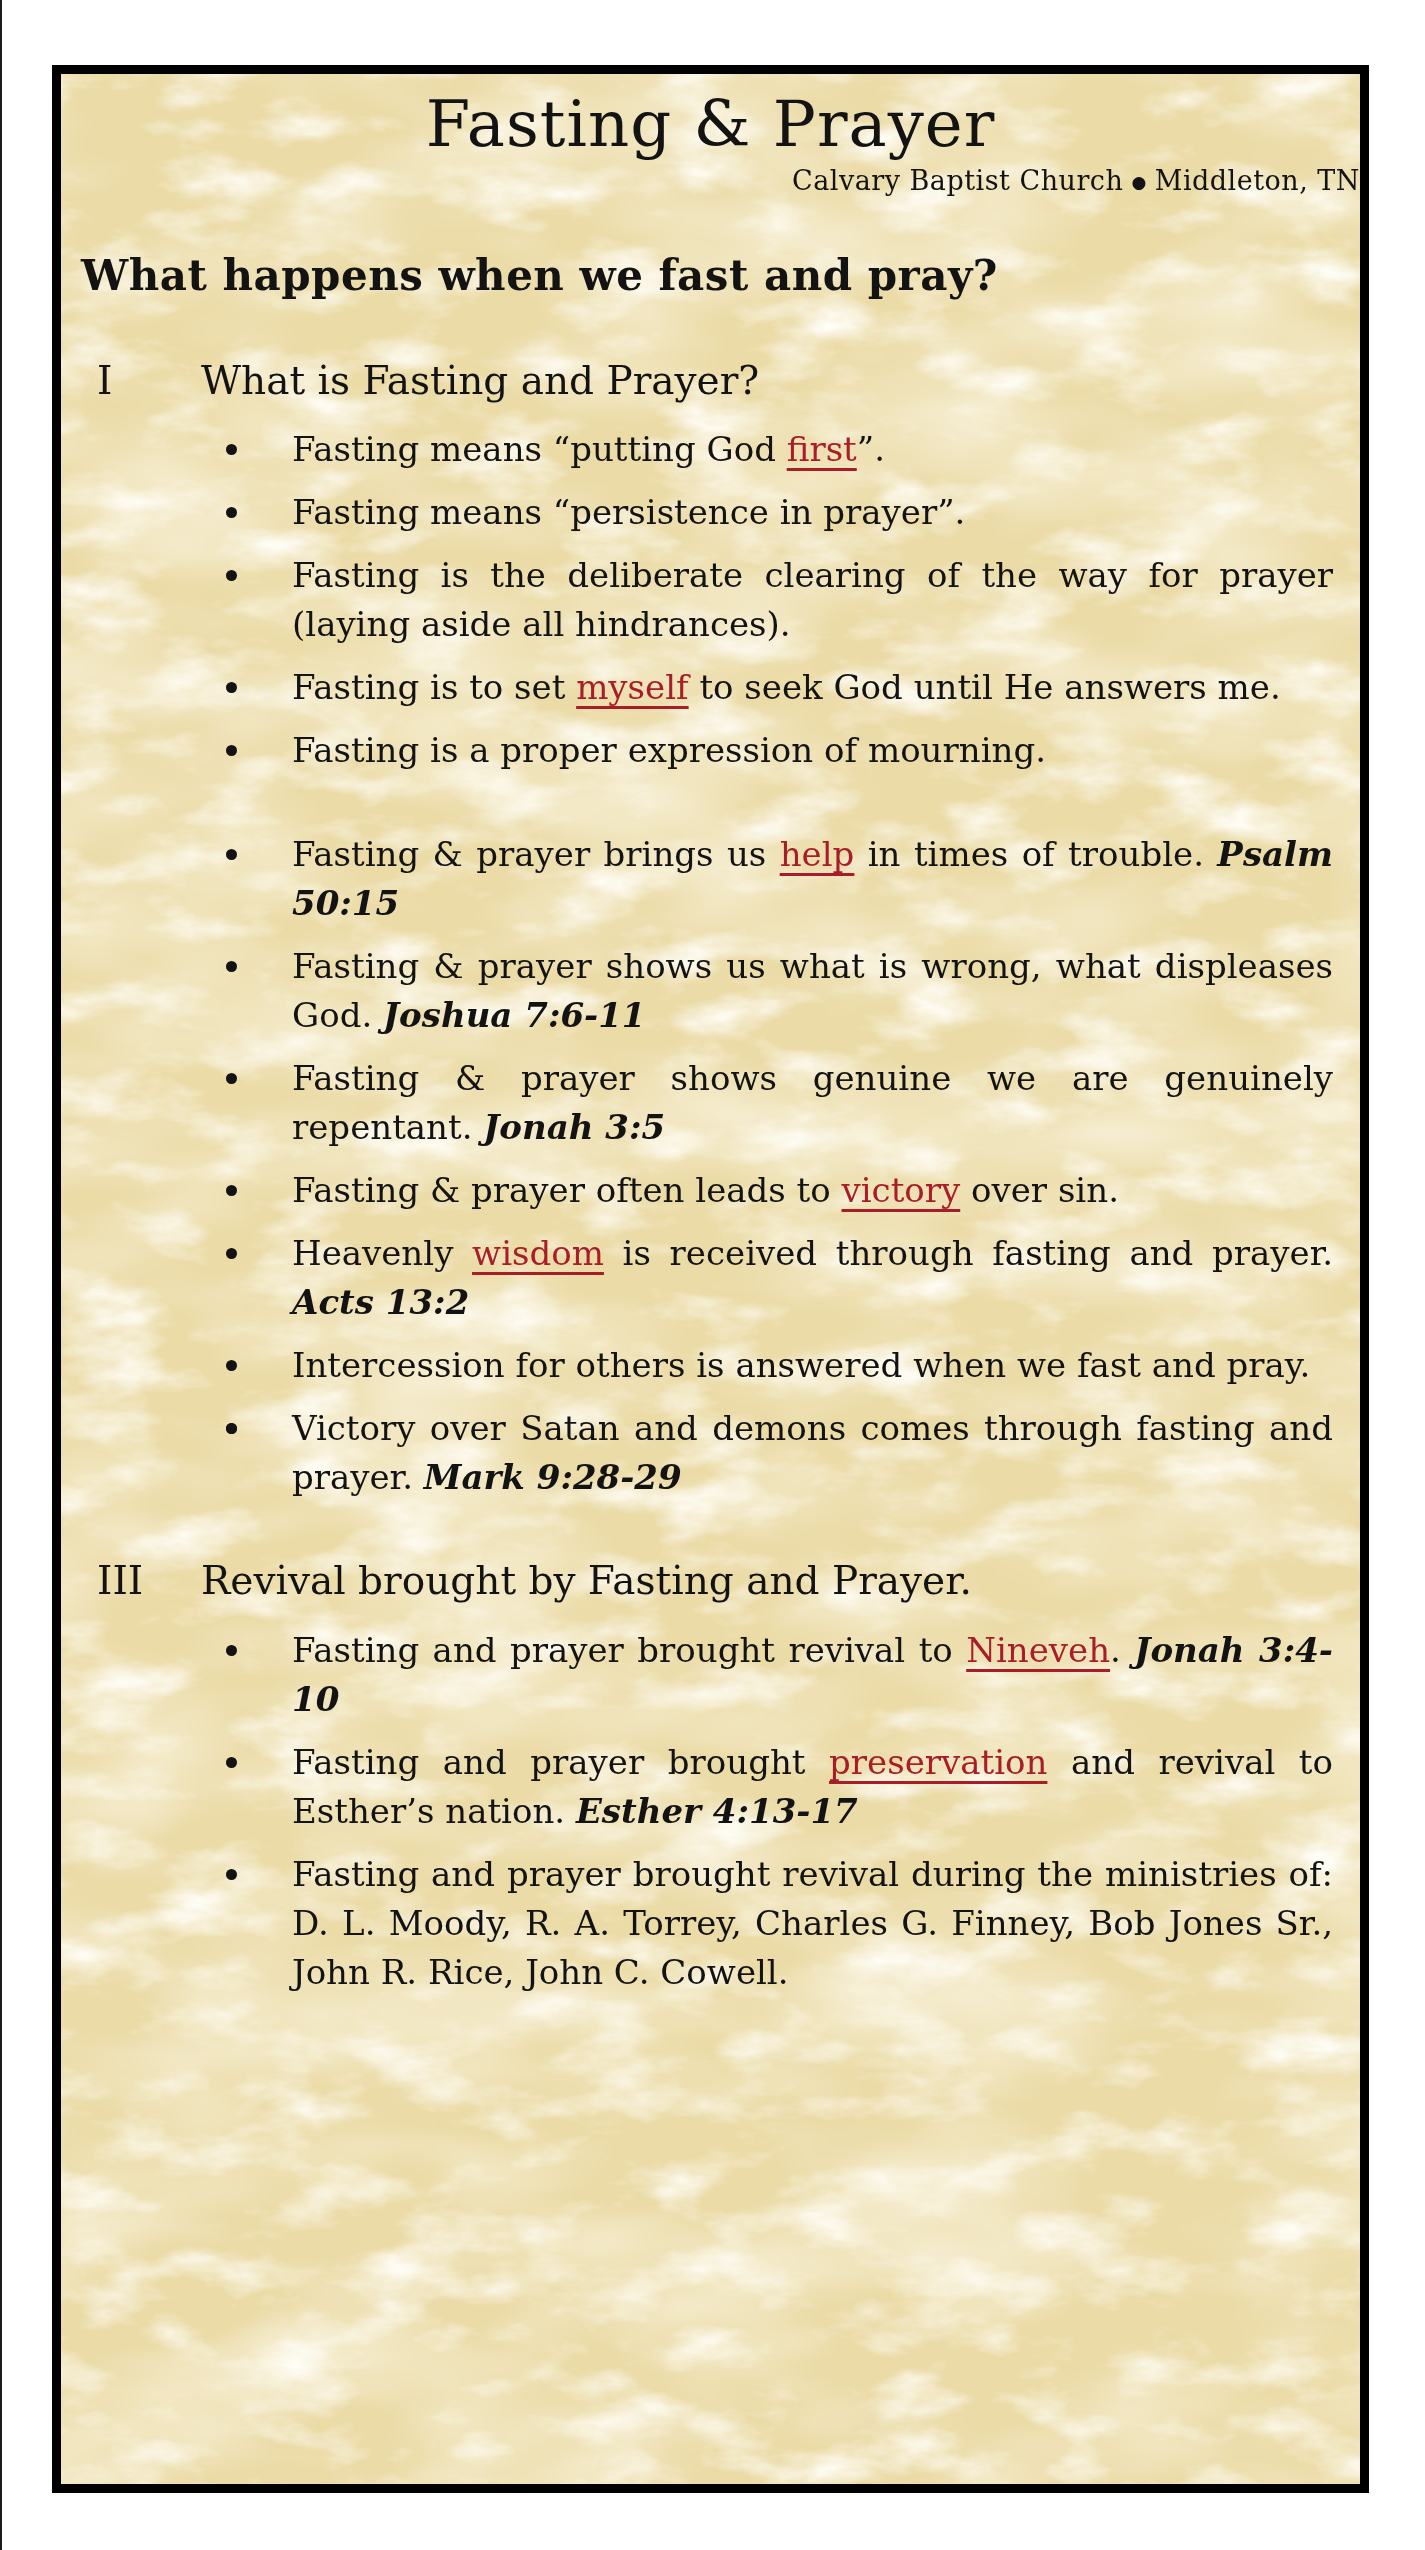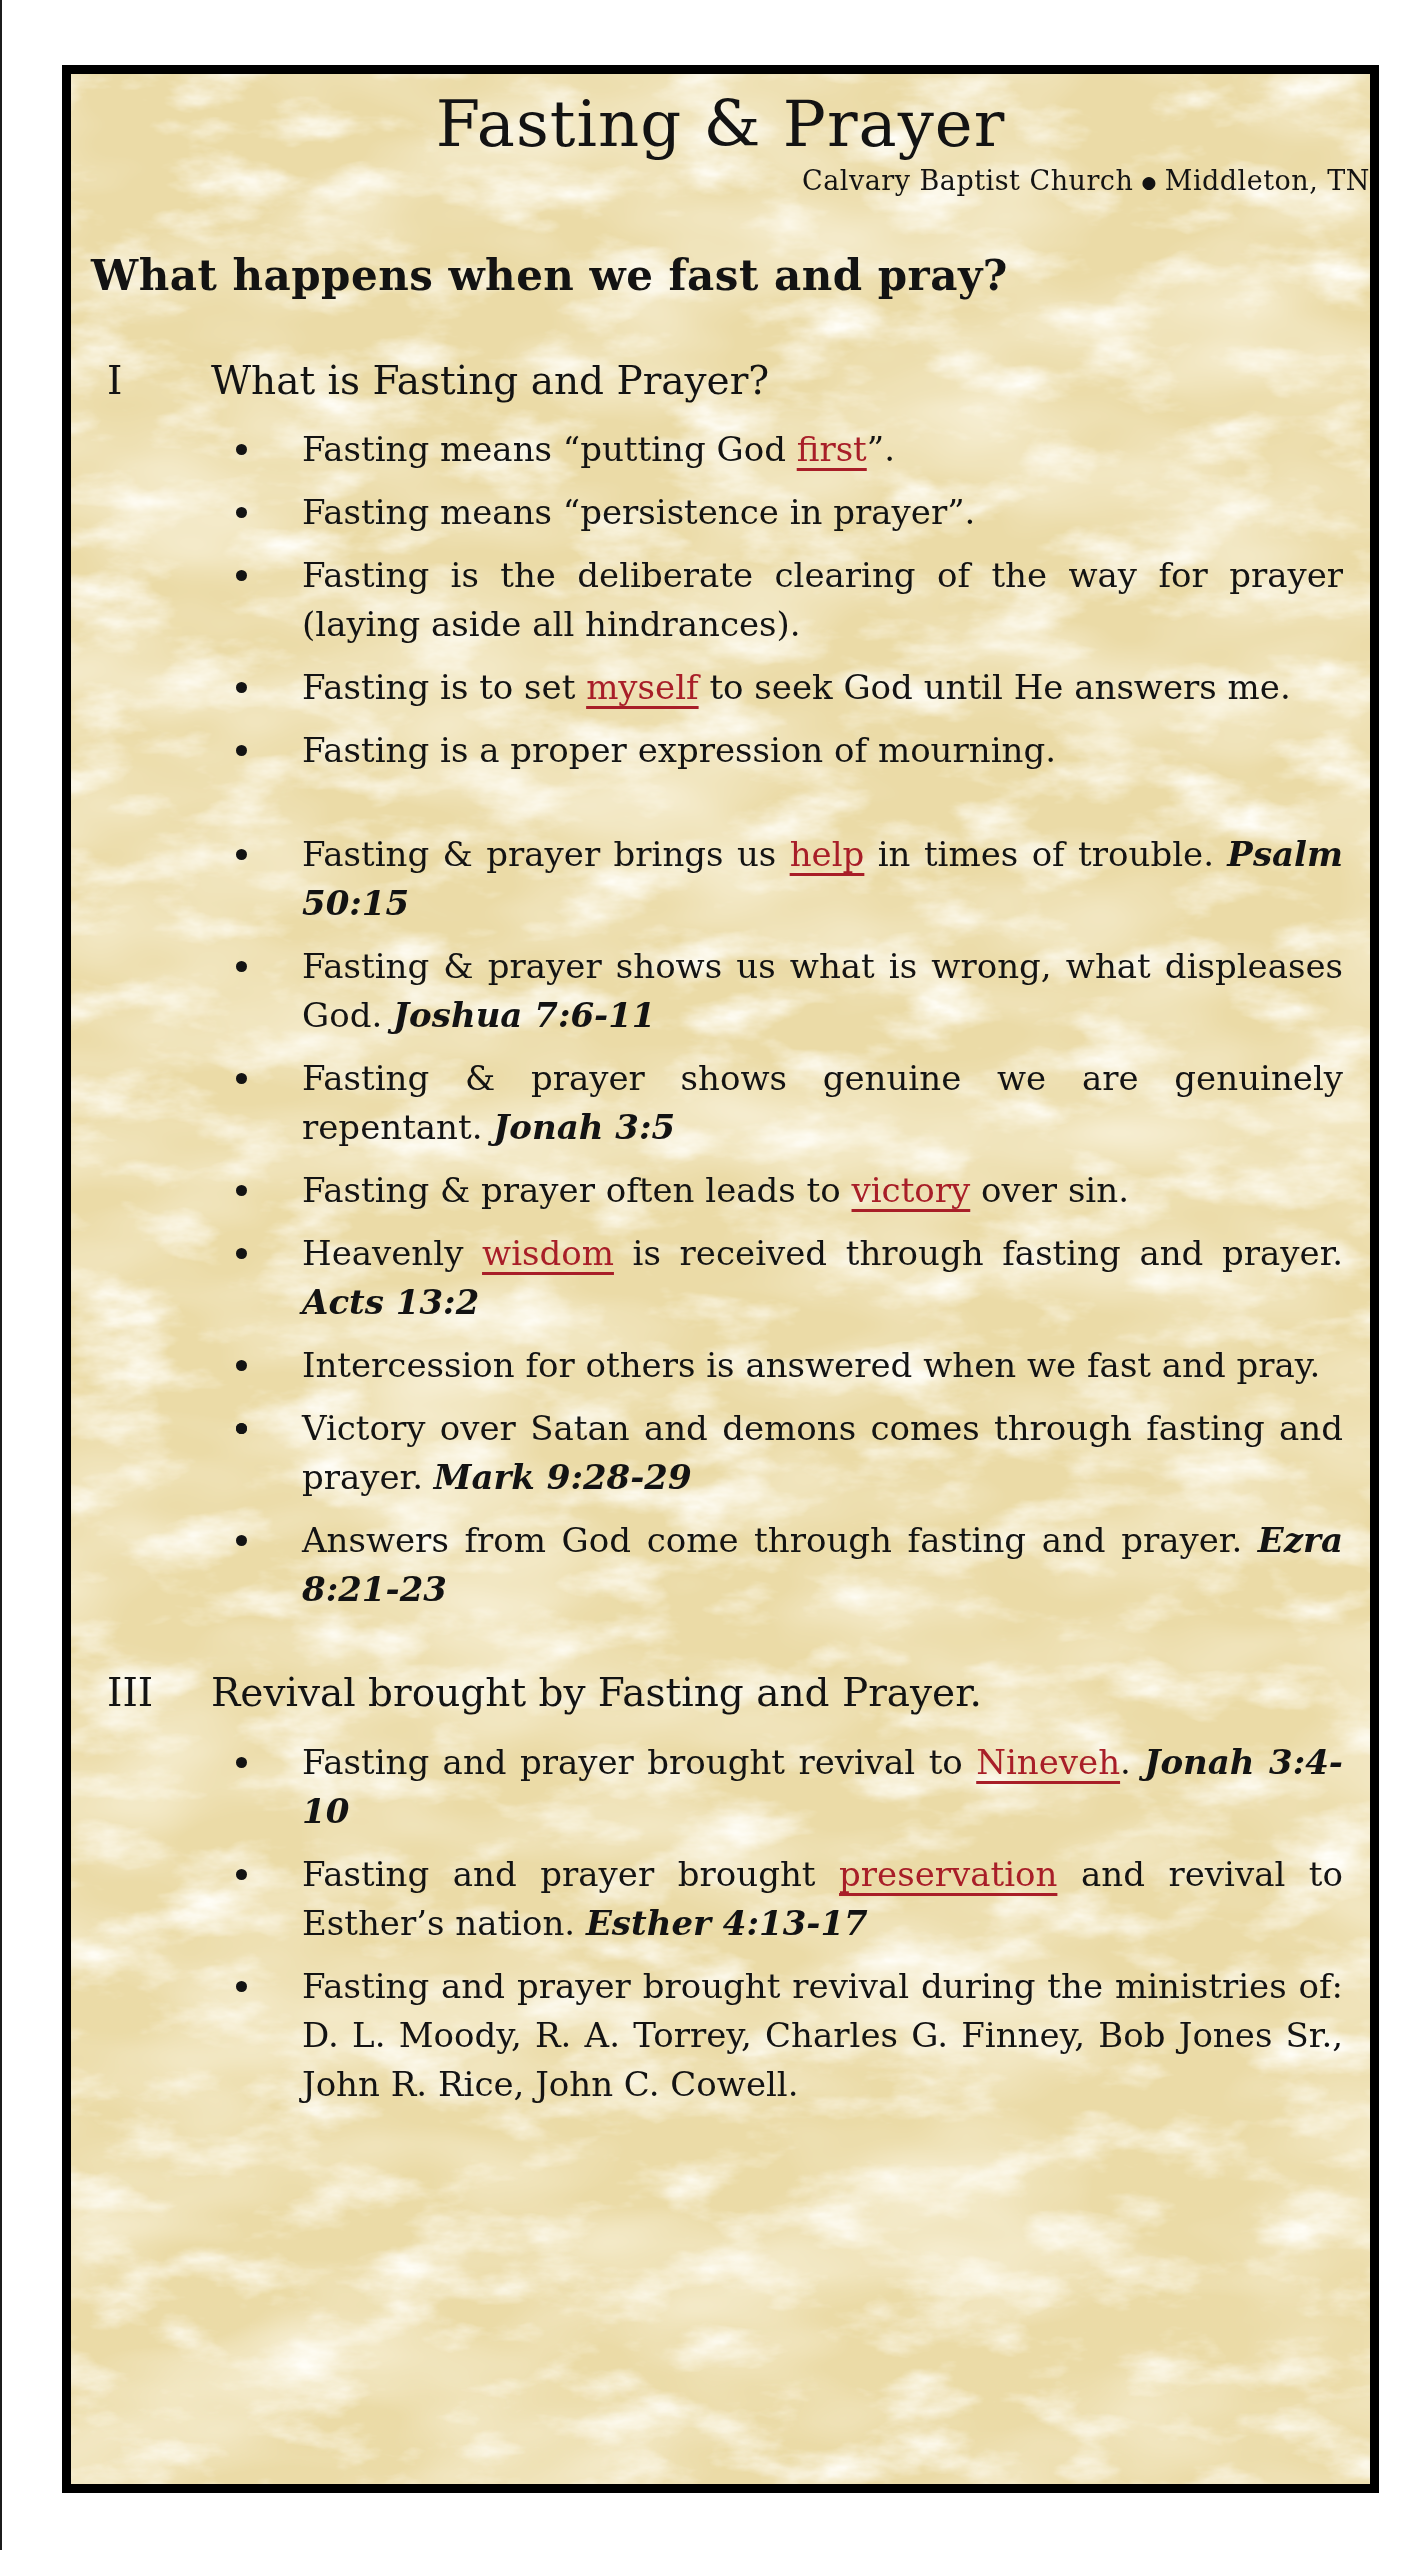--- a/index.html
+++ b/index.html
@@ -12,21 +12,21 @@
   html,body{margin:0;padding:0;}
   body{
     width:1425px;height:2550px;
     background:var(--page-bg);
     font-family:"DejaVu Serif","Liberation Serif",serif;
     color:var(--ink);
   }
   .page{position:relative;width:1425px;height:2550px;overflow:hidden;background:var(--page-bg);}
   .scan-edge{position:absolute;left:0;top:0;width:2px;height:100%;background:#1c1c1c;}
   .sheet{
-    position:absolute;left:62px;top:65px;
+    position:absolute;left:52px;top:65px;
     width:1317px;height:2428px;
     box-sizing:border-box;
     border:9px solid var(--border);
     background:var(--parchment);
     overflow:hidden;
   }
   .texture{position:absolute;left:0;top:0;width:100%;height:100%;display:block;}
   .content{position:relative;z-index:1;height:100%;box-sizing:border-box;padding-top:14px;}
 
   h1.title{
@@ -124,21 +124,20 @@
           <section class="sec">
             <ul class="bullets">
               <li><span class="marker"></span><span class="li-text"><span>Fasting &amp; prayer brings us </span><span class="hl">help</span><span> in times of trouble. </span><span class="ref">Psalm 50:15</span></span></li>
               <li><span class="marker"></span><span class="li-text"><span>Fasting &amp; prayer shows us what is wrong, what displeases God. </span><span class="ref">Joshua 7:6-11</span></span></li>
               <li><span class="marker"></span><span class="li-text"><span>Fasting &amp; prayer shows genuine we are genuinely repentant. </span><span class="ref">Jonah 3:5</span></span></li>
               <li><span class="marker"></span><span class="li-text"><span>Fasting &amp; prayer often leads to </span><span class="hl">victory</span><span> over sin.</span></span></li>
               <li><span class="marker"></span><span class="li-text"><span>Heavenly </span><span class="hl">wisdom</span><span> is received through fasting and prayer. </span><span class="ref">Acts 13:2</span></span></li>
               <li><span class="marker"></span><span class="li-text"><span>Intercession for others is answered when we fast and pray.</span></span></li>
               <li><span class="marker"></span></li>
               <li><span class="marker"></span><span class="li-text"><span>Victory over Satan and demons comes through fasting and prayer. </span><span class="ref">Mark 9:28-29</span></span></li>
-              <li><span class="marker"></span><span class="li-text"><span>Answers from God come through fasting and prayer. </span><span class="ref">Ezra 8:21-23</span></span></li>
             </ul>
           </section>
           <section class="sec">
             <div class="sec-head">
               <span class="numeral">III</span>
               <span class="sec-title">Revival brought by Fasting and Prayer.</span>
             </div>
             <ul class="bullets">
               <li><span class="marker"></span><span class="li-text"><span>Fasting and prayer brought revival to </span><span class="hl">Nineveh</span><span>. </span><span class="ref">Jonah 3:4-10</span></span></li>
               <li><span class="marker"></span><span class="li-text"><span>Fasting and prayer brought </span><span class="hl">preservation</span><span> and revival to Esther’s nation. </span><span class="ref">Esther 4:13-17</span></span></li>

